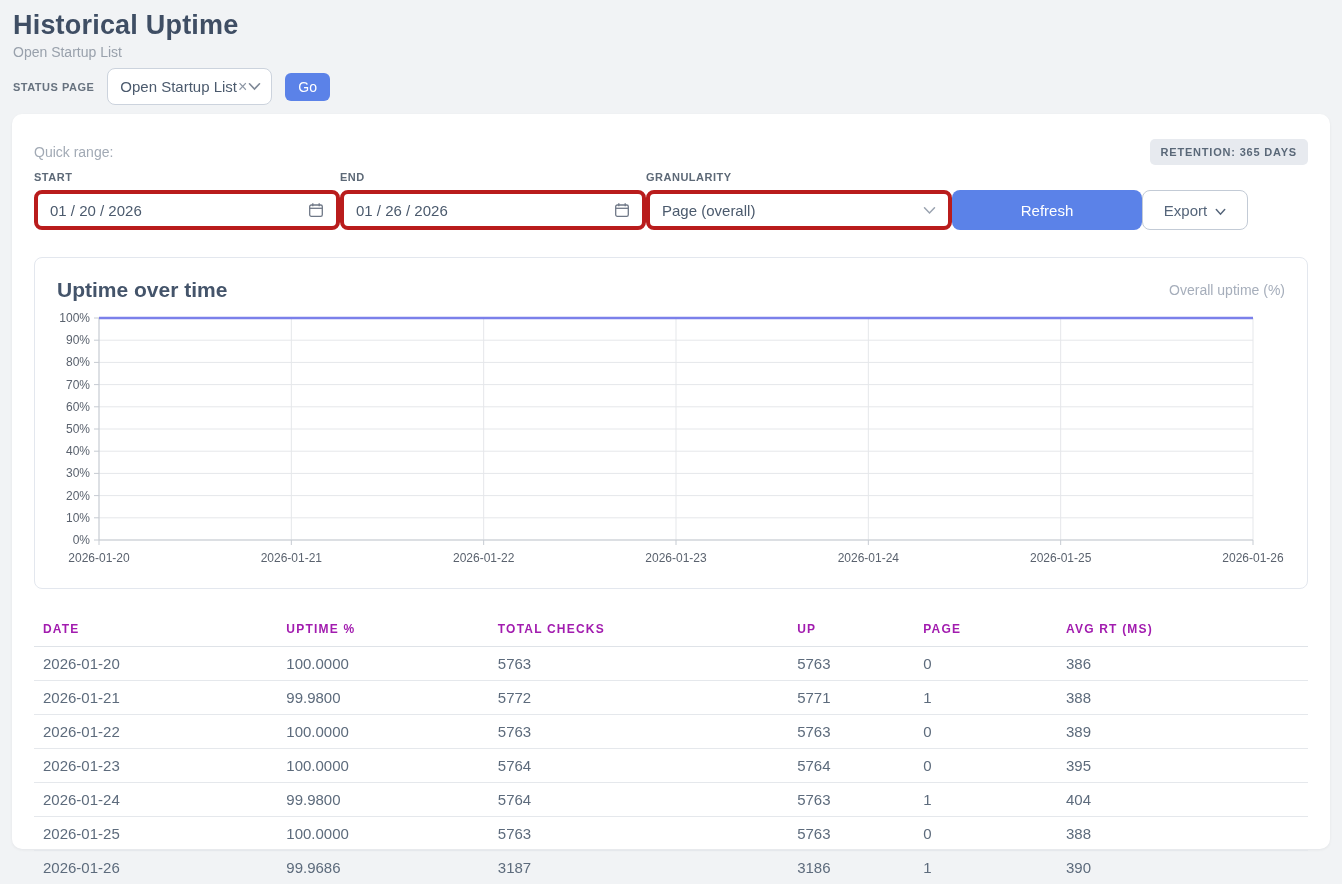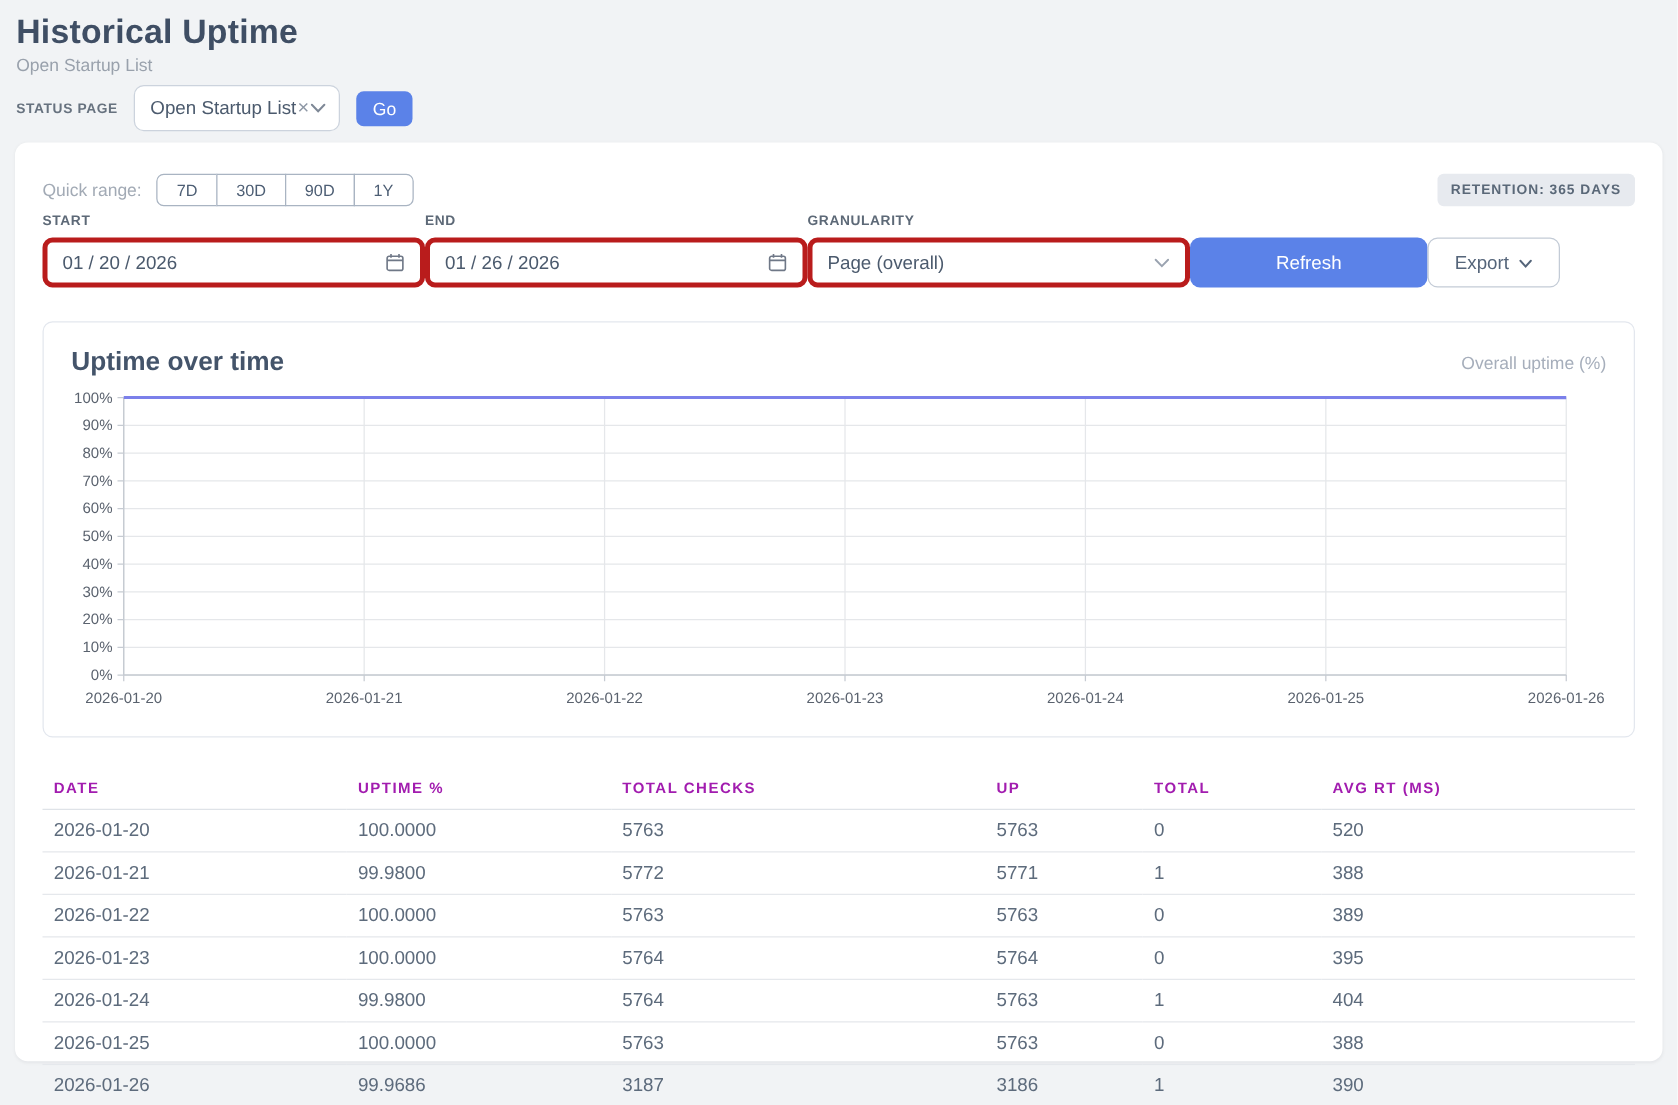--- a/index.html
+++ b/index.html
@@ -71,26 +71,20 @@
       </span>
     </div>
     <button class="btn btn-go">Go</button>
   </div>
 </div>
 
 <main class="panel">
 
   <div class="quick-row">
     <span class="muted-label">Quick range:</span>
-    <div class="segmented" id="quick-ranges">
-        <button class="seg-btn">7D</button>
-        <button class="seg-btn">30D</button>
-        <button class="seg-btn">90D</button>
-        <button class="seg-btn">1Y</button>
-      </div>
     <span class="badge">RETENTION: 365 DAYS</span>
   </div>
 
   <div class="controls-row">
     <div class="field">
       <label class="field-label">START</label>
       <div class="input">
         <span>01 / 20 / 2026</span>
         <span class="right-ico">
           <svg width="16" height="16" viewBox="0 0 16 16">
@@ -211,32 +205,32 @@
       <col style="width:9.9%">
         <col style="width:11.2%">
         <col style="width:19.7%">
     </colgroup>
     <thead>
         <tr id="table-head">
           <th>DATE</th>
           <th>UPTIME %</th>
           <th>TOTAL CHECKS</th>
           <th>UP</th>
-          <th>TOTAL</th>
+          <th>PAGE</th>
           <th>AVG RT (MS)</th>
         </tr>
       </thead>
     <tbody id="table-body">
         <tr>
           <td>2026-01-20</td>
           <td>100.0000</td>
           <td>5763</td>
           <td>5763</td>
           <td>0</td>
-          <td>520</td>
+          <td>386</td>
         </tr>
         <tr>
           <td>2026-01-21</td>
           <td>99.9800</td>
           <td>5772</td>
           <td>5771</td>
           <td>1</td>
           <td>388</td>
         </tr>
         <tr>

